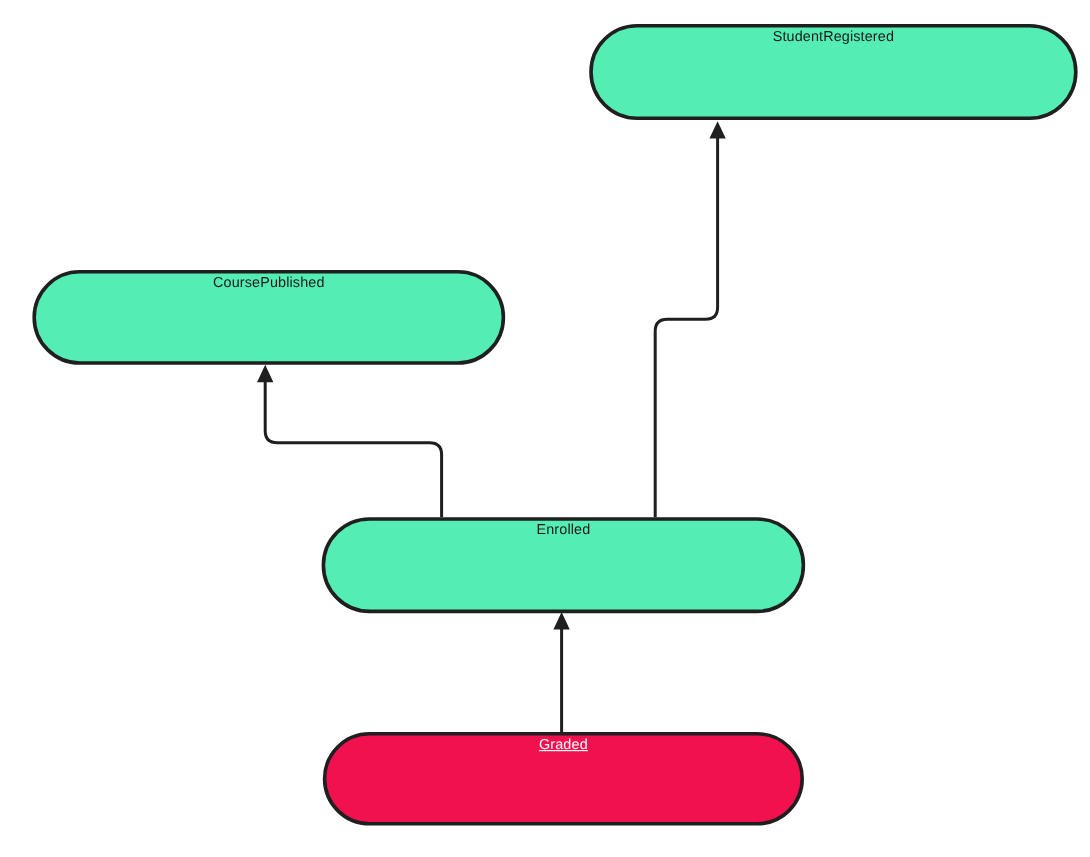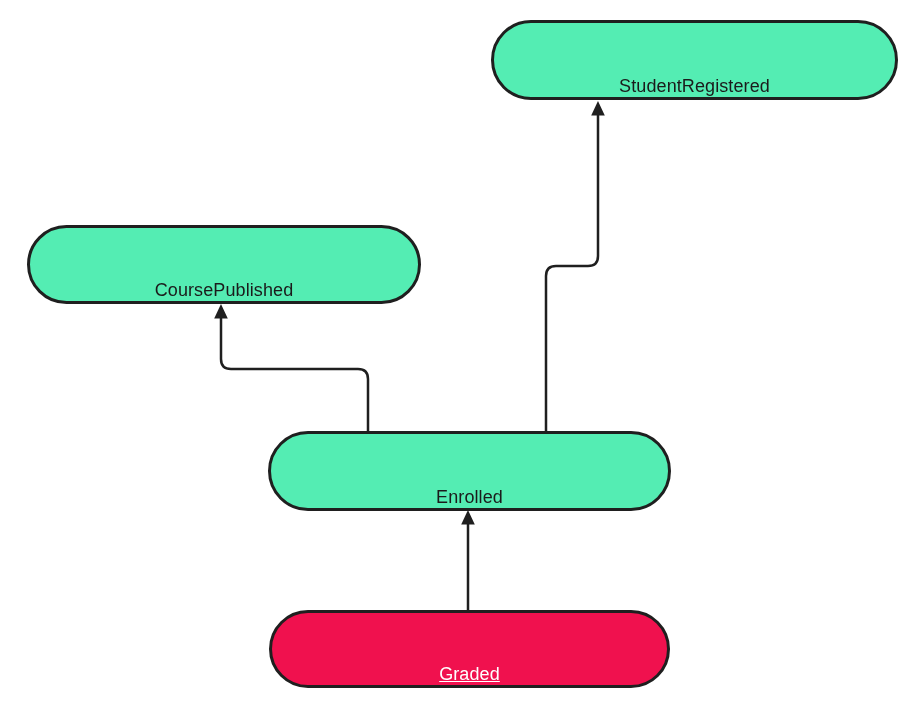--- a/index.html
+++ b/index.html
@@ -38,23 +38,23 @@
   }
   .arrowhead {
     fill: var(--edge-color);
     stroke: none;
   }
   .node {
     position: absolute;
     border: 3px solid var(--edge-color);
     border-radius: 40px;
     display: flex;
-    align-items: flex-end;
+    align-items: flex-start;
     justify-content: center;
-    font-size: 18px;
+    font-size: 12px;
     letter-spacing: 0.1px;
     cursor: default;
   }
   .node .node-label {
     white-space: nowrap;
   }
   .node-student-registered { left: 491px; top: 20px;  width: 407px; height: 80px; }
   .node-course-published   { left: 27px;  top: 225px; width: 394px; height: 79px; }
   .node-enrolled           { left: 268px; top: 431px; width: 403px; height: 80px; }
   .node-graded             { left: 269px; top: 610px; width: 401px; height: 78px; }

